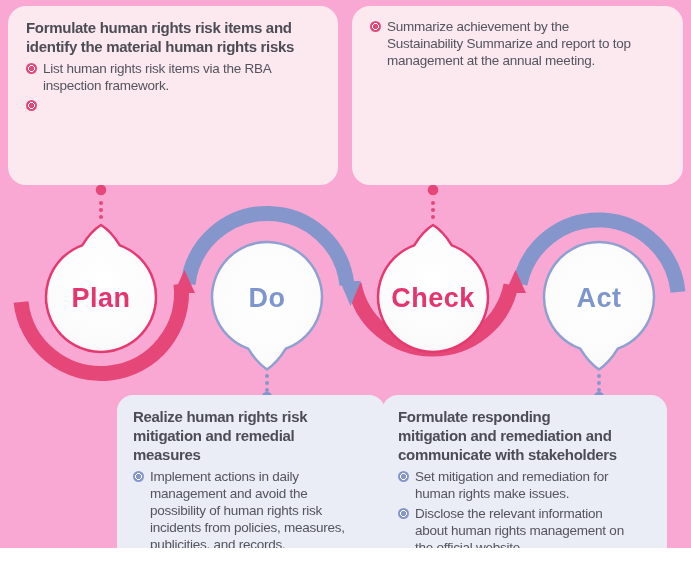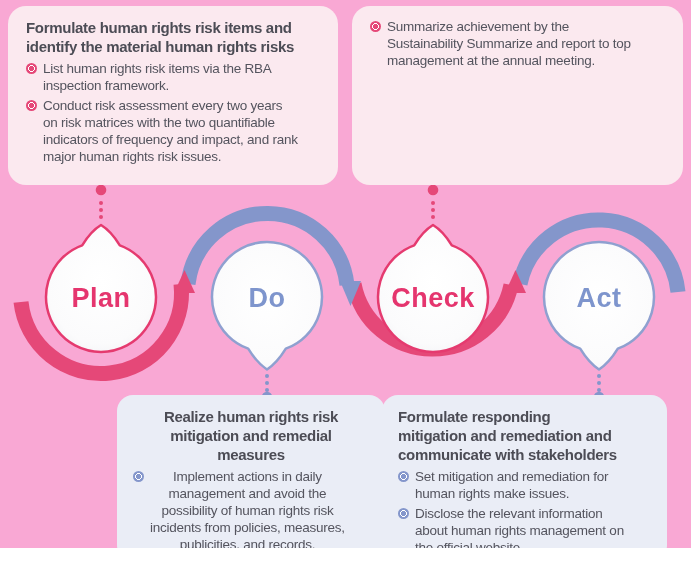--- a/index.html
+++ b/index.html
@@ -5,21 +5,21 @@
   html,body{margin:0;padding:0;background:#fff;}
   .canvas{
     position:relative;width:691px;height:548px;overflow:hidden;background:#f9a8d4;
     font-family:"Liberation Sans","DejaVu Sans",sans-serif;
   }
   .box{position:absolute;box-sizing:border-box;border-radius:18px;padding:12px 18px;}
   .box.pinkbg{background:#fbe9ef;}
   .box.bluebg{background:#eaedf6;border-radius:16px;padding:12px 16px;}
   #box-plan {left:8px;  top:6px;   width:330px;height:179px;}
   #box-check{left:352px;top:6px;   width:331px;height:179px;}
-  #box-do   {left:117px;top:395px; width:268px;height:166px;text-align:center;}
+  #box-do   {left:117px;top:395px; width:268px;height:166px;}
   #box-act  {left:382px;top:395px; width:285px;height:166px;}
   .box h3{
     margin:0 0 4px 0;font-size:15px;line-height:19px;font-weight:bold;
     color:#4c4c55;letter-spacing:-0.3px;white-space:pre-line;
   }
   .bullet{display:flex;gap:6px;margin:0 0 3px 0;}
   .marker{
     width:11px;height:11px;border-radius:50%;flex:0 0 11px;margin-top:3px;
   }
   .marker.pink{background:radial-gradient(circle closest-side,#e54878 0 42%,#fff 44% 62%,#e54878 64% 100%);}
@@ -39,24 +39,20 @@
   <section class="box pinkbg" id="box-plan">
     <h3>Formulate human rights risk items and
 identify the material human rights risks</h3>
     <div class="bullet">
       <span class="marker pink"></span>
       <p>List human rights risk items via the RBA
 inspection framework.</p>
     </div>
     <div class="bullet">
       <span class="marker pink"></span>
-      <p>Conduct risk assessment every two years
-on risk matrices with the two quantifiable
-indicators of frequency and impact, and rank
-major human rights risk issues.</p>
     </div>
   </section>
 
   <section class="box pinkbg" id="box-check">
     <div class="bullet">
       <span class="marker pink"></span>
       <p>Summarize achievement by the
 Sustainability Summarize and report to top
 management at the annual meeting.</p>
     </div>

